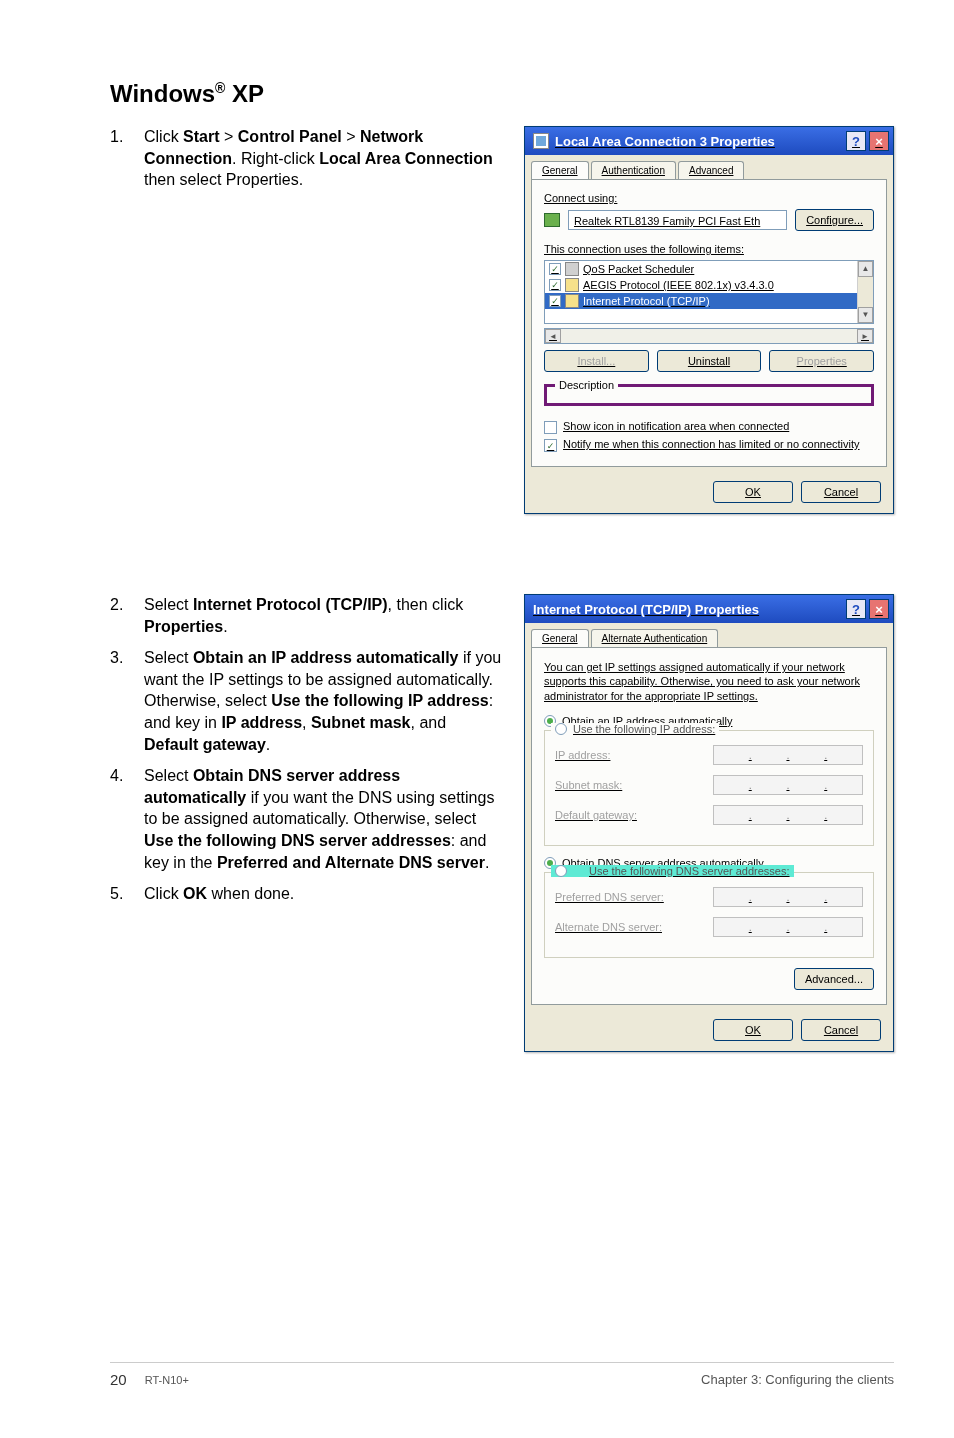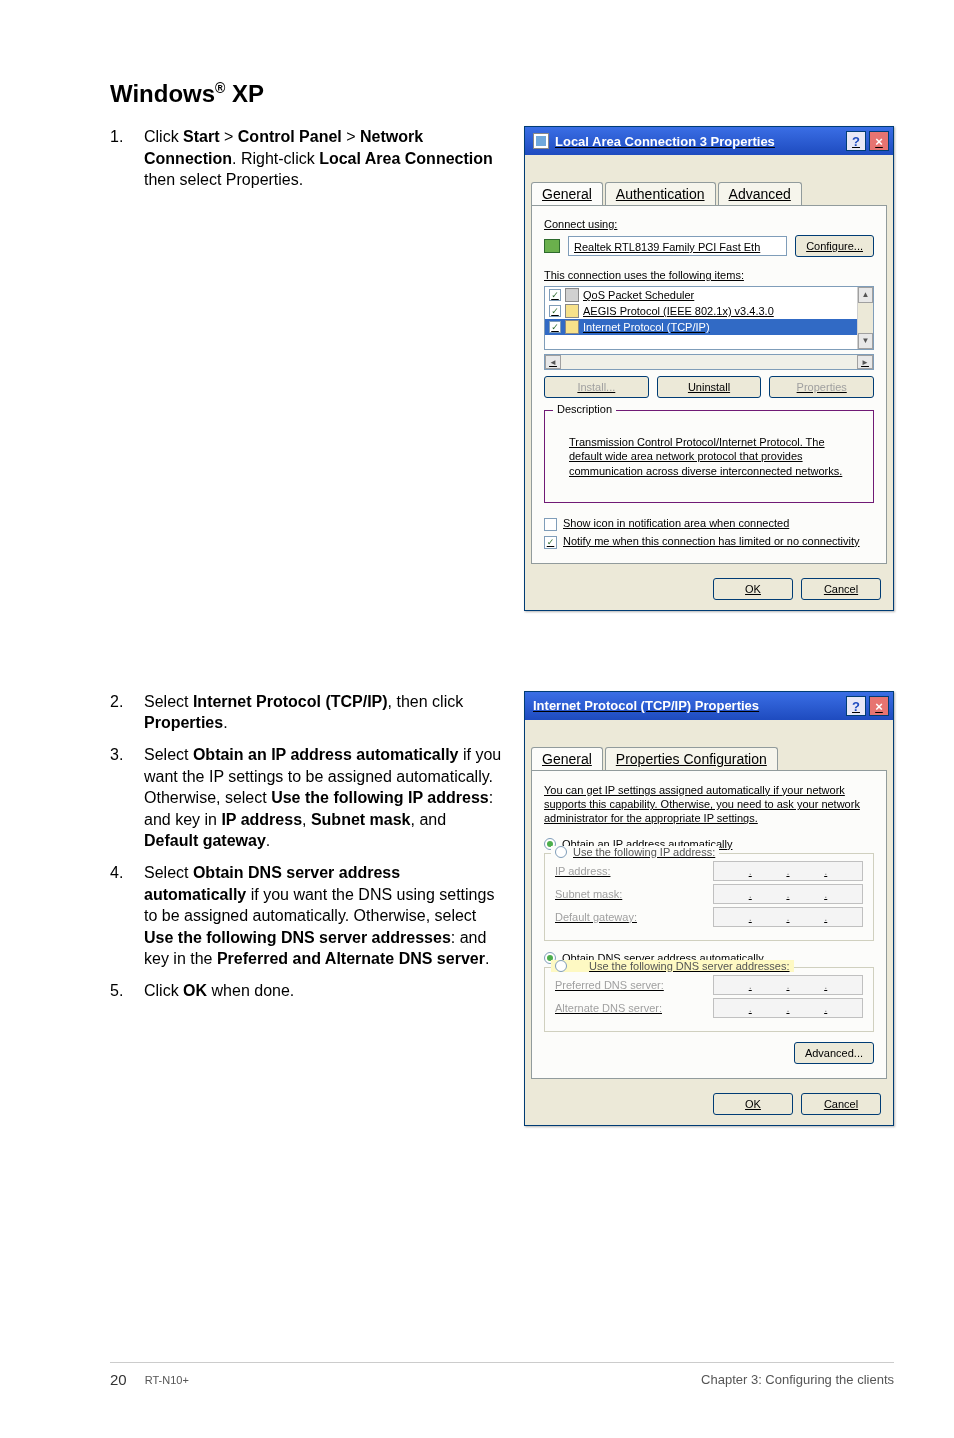--- a/index.html
+++ b/index.html
@@ -22,21 +22,21 @@
 .dialog1 { width: 370px; }
 .titlebar { background: linear-gradient(#3a6ee5, #1e4bbf); color: #fff; display: flex; align-items: center; padding: 4px 4px 4px 8px; font-size: 13px; font-weight: bold; }
 .titlebar .ticon { width: 16px; height: 16px; background: #fff; margin-right: 6px; border: 1px solid #888; position: relative; }
 .titlebar .ticon::after { content:""; position:absolute; left:2px; top:2px; width:10px; height:10px; background:#6fa8dc; }
 .titlebar .ttext { flex: 1; }
 .titlebar .tbtn { width: 20px; height: 20px; text-align: center; line-height: 20px; font-weight: bold; font-family: Arial; margin-left: 3px; border: 1px solid #003c74; }
 .titlebar .help { background: #e8e8f6; color: #1e4bbf; }
 .titlebar .close { background: #e77471; color: #fff; }
 
 .tabrow { display: flex; margin: 6px 6px 0 6px; position: relative; }
-.tab { border: 1px solid #919b9c; border-bottom: none; padding: 3px 10px; background: #f6f5ec; margin-right: 2px; border-radius: 3px 3px 0 0; font-size: 14px; margin-top: 21px; }
+.tab { border: 1px solid #919b9c; border-bottom: none; padding: 3px 10px; background: #f6f5ec; margin-right: 2px; border-radius: 3px 3px 0 0; font-size: 10px; }
 .tab.active { background: #fcfcfa; position: relative; z-index: 2; }
 .tabarea { border: 1px solid #919b9c; margin: 0 6px 6px 6px; padding: 12px 12px 14px 12px; background: #fcfcfa; }
 
 .grp { margin-bottom: 12px; }
 .lbl { margin-bottom: 5px; }
 .inputrow { display: flex; align-items: center; gap: 8px; }
 .nic { width: 16px; height: 14px; background: #6ab04c; border: 1px solid #2d6a2d; }
 .textbox { flex: 1; border: 1px solid #7f9db9; background: #fff; padding: 2px 5px; height: 20px; line-height: 16px; overflow: hidden; white-space: nowrap; }
 .btn { border: 1px solid #003c74; background: #ece9d8; padding: 2px 10px; font-size: 11px; height: 22px; border-radius: 3px; }
 
@@ -49,37 +49,37 @@
 .scrollbar-v { position: absolute; right: 0; top: 0; bottom: 0; width: 16px; background: #ece9d8; border-left: 1px solid #cfcfcf; }
 .scrollbar-v .arr { height: 16px; border: 1px solid #a0a0a0; background: #e8e8e8; text-align: center; font-size: 8px; line-height: 14px; color: #555; }
 .scrollbar-h { height: 16px; border: 1px solid #7f9db9; background: #ece9d8; display: flex; }
 .scrollbar-h .arr { width: 16px; border: 1px solid #a0a0a0; background: #e8e8e8; text-align: center; font-size: 8px; line-height: 14px; color: #555; }
 .scrollbar-h .track { flex: 1; background: #f0f0e8; }
 
 .btnrow3 { display: flex; gap: 8px; margin-top: 6px; }
 .btnrow3 .btn { flex: 1; }
 .btn.disabled { color: #a0a0a0; }
 
-.groupbox { border: 1px solid #701a75; padding: 24px; margin-top: 10px; position: relative; }
+.groupbox { border: 3px solid #701a75; padding: 8px; margin-top: 10px; position: relative; }
 .groupbox .legend { position: absolute; top: -8px; left: 8px; background: #fcfcfa; padding: 0 4px; font-size: 11px; }
 
 .checkrow { display: flex; align-items: flex-start; gap: 6px; margin-top: 4px; font-size: 11px; }
 .checkrow .chk { width: 13px; height: 13px; border: 1px solid #7f9db9; background: #fff; display: inline-flex; align-items: center; justify-content: center; font-size: 9px; color: #2d6a2d; flex: none; margin-top: 1px; }
 
 .dlgfooter { display: flex; justify-content: flex-end; gap: 8px; padding: 8px 12px 10px; }
 .dlgfooter .btn { width: 80px; }
 
 
 .dialog2 { width: 370px; }
 .radioline { display: flex; align-items: center; gap: 6px; margin: 3px 0; font-size: 11px; }
 .radio { width: 12px; height: 12px; border: 1px solid #7f9db9; border-radius: 50%; background: #fff; display: inline-flex; align-items: center; justify-content: center; flex: none; }
 .radio .dot { width: 6px; height: 6px; border-radius: 50%; background: #4cae4c; }
 
 .ipgroup { border: 1px solid #d0d0bf; padding: 10px 10px 10px 10px; margin-top: 2px; position: relative; }
-.fieldline { display: flex; align-items: center; margin: 3px 0; gap: 10px; }
+.fieldline { display: flex; align-items: center; margin: 10px 0; gap: 10px; }
 .fieldline .flabel { flex: 1; color: #a0a0a0; font-size: 11px; }
 .ipbox { width: 150px; height: 20px; border: 1px solid #c0c0c0; background: #f4f4f4; display: flex; align-items: center; justify-content: space-evenly; }
 .ipbox .seg { width: 28px; text-align: center; }
 .ipbox .dot2 { color: #888; }
 
 .advrow { text-align: right; margin-top: 10px; }
 
 
 .footerbar { position: absolute; left: 0; right: 0; bottom: 50px; padding: 0 60px 0 110px; }
 .hr { height: 1px; background: #ccc; margin-bottom: 8px; }
@@ -157,21 +157,20 @@
             <div class="arr">►</div>
           </div>
           <div class="btnrow3">
             <button class="btn disabled">Install...</button>
             <button class="btn">Uninstall</button>
             <button class="btn disabled">Properties</button>
           </div>
         </div>
         <div class="groupbox">
           <div class="legend">Description</div>
-          <div style="font-size:11px; line-height:1.3;">Transmission Control Protocol/Internet Protocol. The default wide area network protocol that provides communication across diverse interconnected networks.</div>
         </div>
         <div style="height:10px"></div>
         <div class="checkrow">
           <span class="chk"></span>
           <span>Show icon in notification area when connected</span>
         </div>
         <div class="checkrow">
           <span class="chk">✓</span>
           <span>Notify me when this connection has limited or no connectivity</span>
         </div>
@@ -212,21 +211,21 @@
     </div>
 
     <div class="dialog dialog2">
       <div class="titlebar">
         <div class="ttext">Internet Protocol (TCP/IP) Properties</div>
         <div class="tbtn help">?</div>
         <div class="tbtn close">×</div>
       </div>
       <div class="tabrow">
         <div class="tab active">General</div>
-        <div class="tab">Properties Configuration</div>
+        <div class="tab">Alternate Authentication</div>
       </div>
       <div class="tabarea">
         <div style="font-size:11px; line-height:1.3; margin-bottom:12px;">You can get IP settings assigned automatically if your network supports this capability. Otherwise, you need to ask your network administrator for the appropriate IP settings.</div>
 
         <div class="radioline">
           <span class="radio">
               <span class="dot"></span>
             </span>
           <span>Obtain an IP address automatically</span>
         </div>
@@ -274,21 +273,21 @@
         </div>
 
         <div style="height:8px"></div>
         <div class="radioline">
           <span class="radio">
               <span class="dot"></span>
             </span>
           <span>Obtain DNS server address automatically</span>
         </div>
         <div class="ipgroup">
-          <div class="radioline" style="margin-left:-4px; margin-top:-18px; background:#fef9c3; width:fit-content; padding:0 4px;gap:22px;">
+          <div class="radioline" style="margin-left:-4px; margin-top:-18px; background:#5eead4; width:fit-content; padding:0 4px;gap:22px;">
             <span class="radio"></span>
             <span style="color:#555;">Use the following DNS server addresses:</span>
           </div>
           <div class="fieldline">
               <div class="flabel">Preferred DNS server:</div>
               <div class="ipbox">
                 <span class="seg"></span>
                 <span class="dot2">.</span>
                 <span class="seg"></span>
                 <span class="dot2">.</span>

